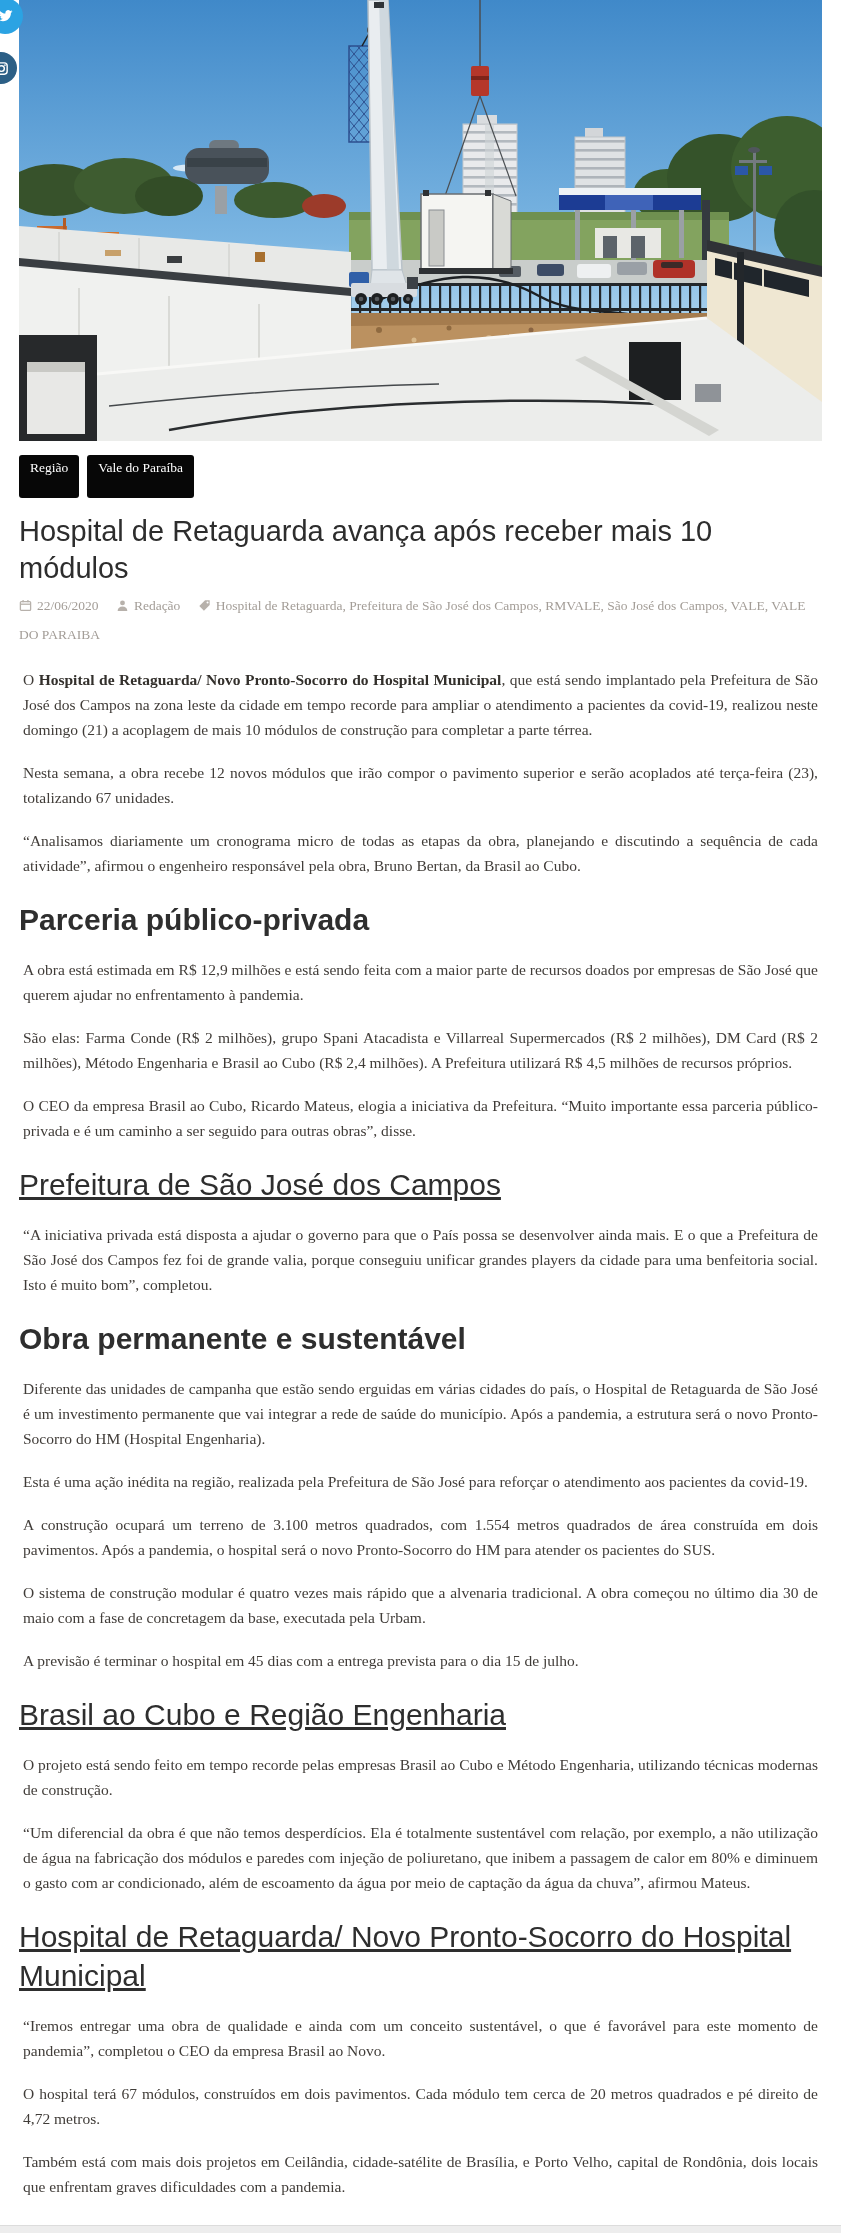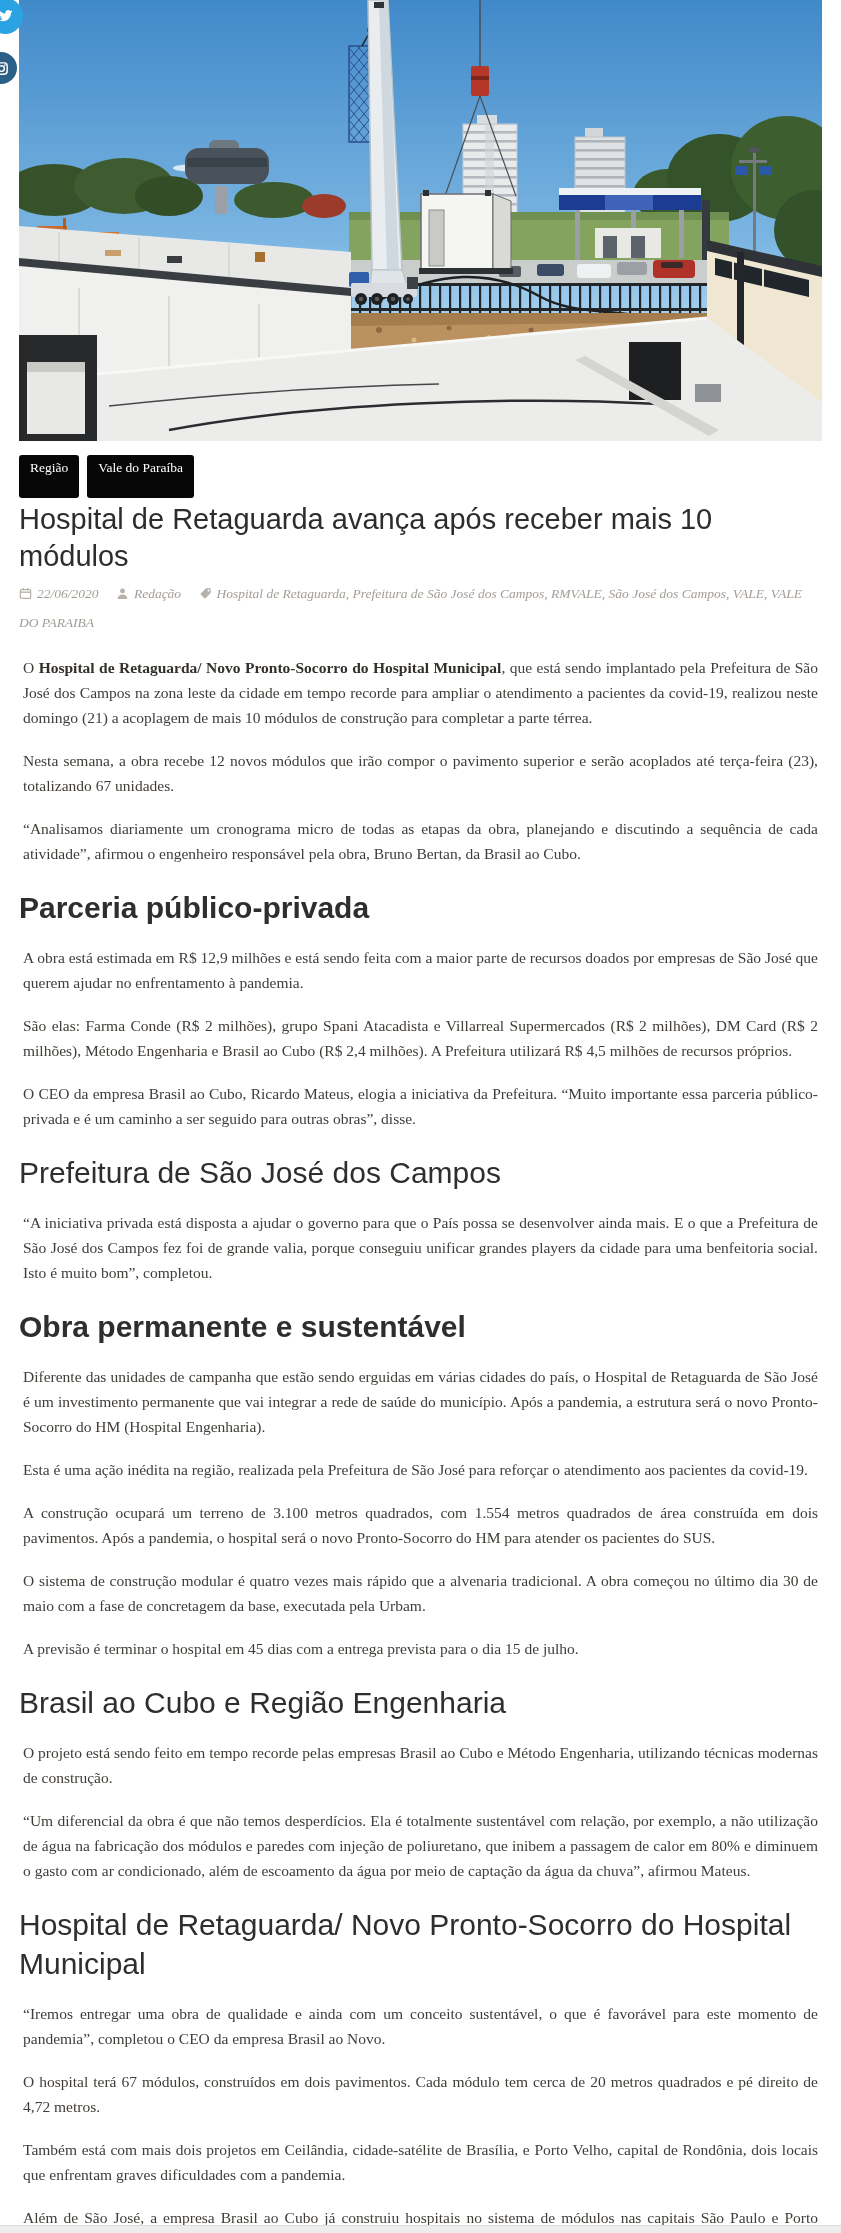--- a/index.html
+++ b/index.html
@@ -18,40 +18,40 @@
 
   .content{margin:0 19px;width:803px;}
   .badge-row{margin-top:14px;display:flex;gap:8px;}
   .badge{
     background:#070707;color:#ffffff;font-size:13.5px;line-height:17px;
     padding:4px 11px 22px;border-radius:3px;text-decoration:none;
     font-family:"Liberation Serif", serif;
   }
   h1.headline{
     font-family:"Liberation Sans", sans-serif;font-weight:400;color:#2d2d2d;
-    font-size:29px;line-height:37px;margin:3px 0 4px;letter-spacing:0;
+    font-size:29px;line-height:37px;margin:15px 0 4px;letter-spacing:0;
   }
   .meta{
     color:#a39d97;font-size:13.5px;line-height:29px;margin:0 0 2px;
   }
-  .meta .m-item{margin-right:14px;white-space:nowrap;font-style:italic;}
+  .meta .m-item{margin-right:14px;white-space:nowrap;}
   .meta .m-tags{white-space:normal;margin-right:0;}
   .meta svg{vertical-align:-2px;margin-right:5px;}
   .meta a{color:#a39d97;text-decoration:none;}
 
   .article p{
     font-size:15.5px;line-height:25px;margin:18px 4px;text-align:justify;color:#403c38;
   }
   .article p.lead b{color:#33302c;}
   h2.sec{
     font-family:"Liberation Sans", sans-serif;color:#2e2e2e;
     font-size:30px;line-height:39px;margin:22px 0 2px;letter-spacing:0;
   }
   h2.sec.bold{font-weight:700;}
-  h2.sec.light{font-weight:400;}
+  h2.sec.light{font-weight:400;text-decoration:underline;}
 
   .bottom-band{
     position:absolute;left:0;bottom:0;width:841px;height:7px;
     background:#ededed;border-top:1px solid #dcdcdc;
   }
 </style>
 </head>
 <body>
 
 <div class="share-rail">

